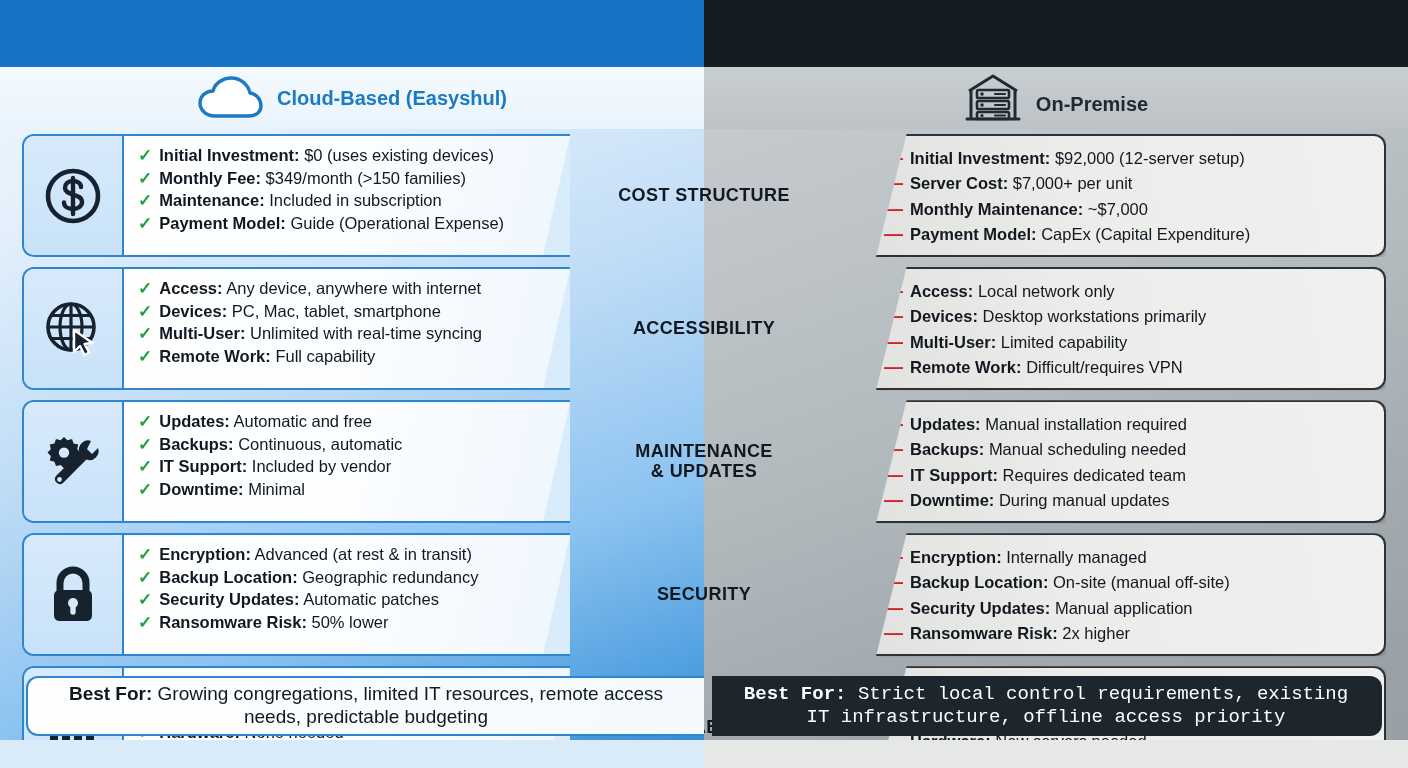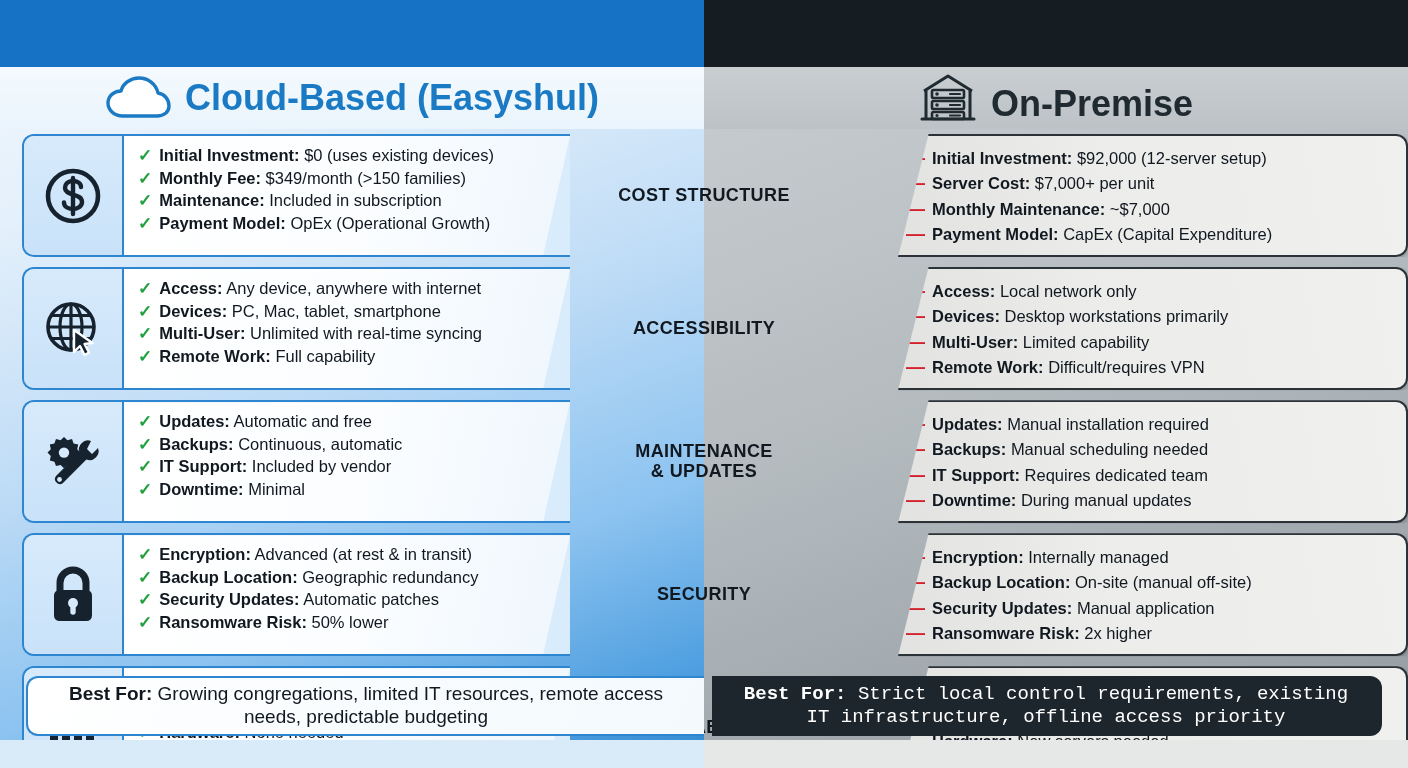--- a/index.html
+++ b/index.html
@@ -45,21 +45,21 @@
   .colheaders {
     position:absolute; left:0; top:67px; width:1408px; height:62px;
     display:flex; z-index:5;
   }
   .colhead {
     width:704px; height:62px;
     display:flex; align-items:center; justify-content:center; gap:14px;
   }
   .colhead.left  { background:linear-gradient(180deg,#f4fafe 0%,#eaf4fc 100%); }
   .colhead.right { background:linear-gradient(180deg,#c9ced1 0%,#bcc2c6 100%); }
-  .colhead-label { font-size:36px; font-weight:bold; white-space:nowrap; }
+  .colhead-label { font-size:20px; font-weight:bold; white-space:nowrap; }
   .colhead.left  .colhead-label { color:#1b7ac4; }
   .colhead.right .colhead-label { color:#202a31;margin-top:12px; }
   .colhead svg { display:block; }
 
   
   .rows { position:absolute; left:0; top:129px; width:1408px; z-index:4; }
   .row {
     position:relative;
     display:flex; align-items:stretch;
     padding:5px 0;
@@ -93,21 +93,21 @@
   }
   .bullets-left {
     flex:1; padding:9px 10px 9px 14px;
     background:linear-gradient(102deg,#ffffff 0%,#fbfdff 55%,#eef6fd 100%);
     clip-path:polygon(0 0, 100% 0, 94% 100%, 0 100%);
   }
 
   
   .card-right {
     position:relative; z-index:3;
-    margin-left:auto; width:510px;
+    margin-left:auto; margin-right:22px; width:510px;
     background:linear-gradient(260deg,#f0f0ef 0%,#ececea 60%,#e2e2e0 100%);
     border:2px solid #2b3238;
     border-radius:0 12px 12px 0;
     border-left:none;
     padding:9px 14px 9px 8px;
     clip-path:polygon(6% 0, 100% 0, 100% 100%, 0 100%);
     box-shadow:0 2px 4px rgba(0,0,0,.25);
   }
 
   
@@ -227,21 +227,21 @@
           <li class="bullet">
               <span class="mark check">✓</span>
               <span><span class="b-key">Monthly Fee:</span> <span class="b-val">$349/month (&gt;150 families)</span></span>
             </li>
           <li class="bullet">
               <span class="mark check">✓</span>
               <span><span class="b-key">Maintenance:</span> <span class="b-val">Included in subscription</span></span>
             </li>
           <li class="bullet">
               <span class="mark check">✓</span>
-              <span><span class="b-key">Payment Model:</span> <span class="b-val">OpEx (Operational Growth)</span></span>
+              <span><span class="b-key">Payment Model:</span> <span class="b-val">Guide (Operational Expense)</span></span>
             </li>
         </ul>
       </div>
       <ul class="card-right bullets-right">
         <li class="bullet">
             <span class="mark dash">—</span>
             <span><span class="b-key">Initial Investment:</span> <span class="b-val">$92,000 (12-server setup)</span></span>
           </li>
         <li class="bullet">
             <span class="mark dash">—</span>

